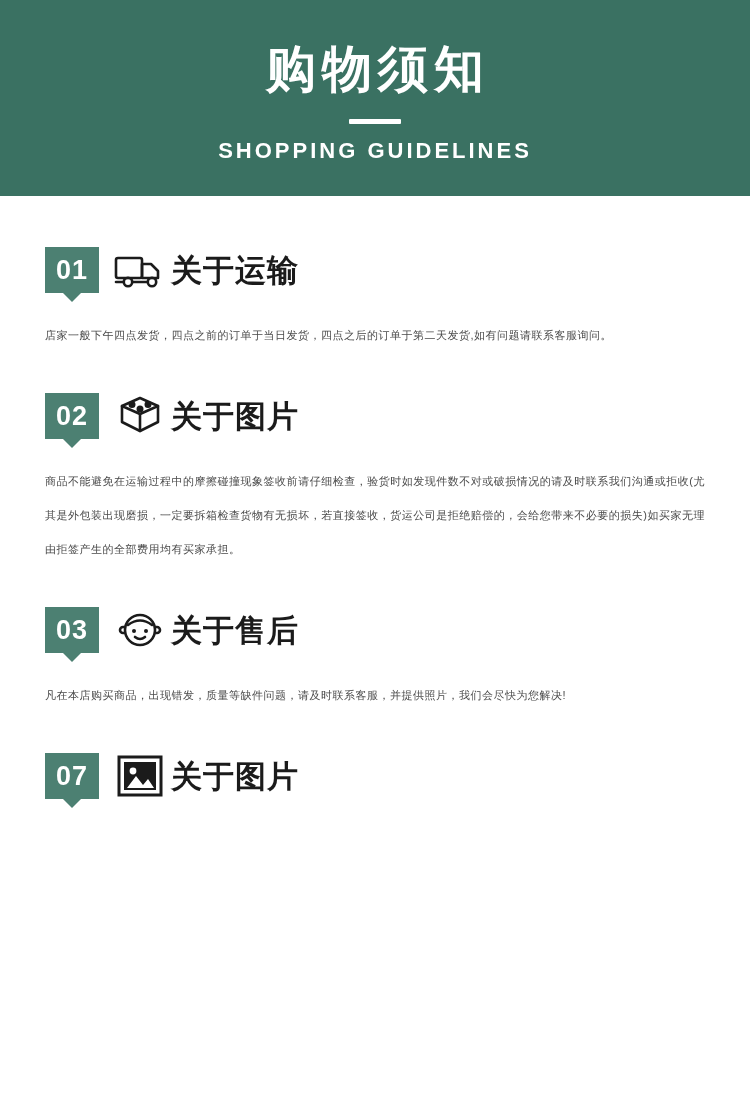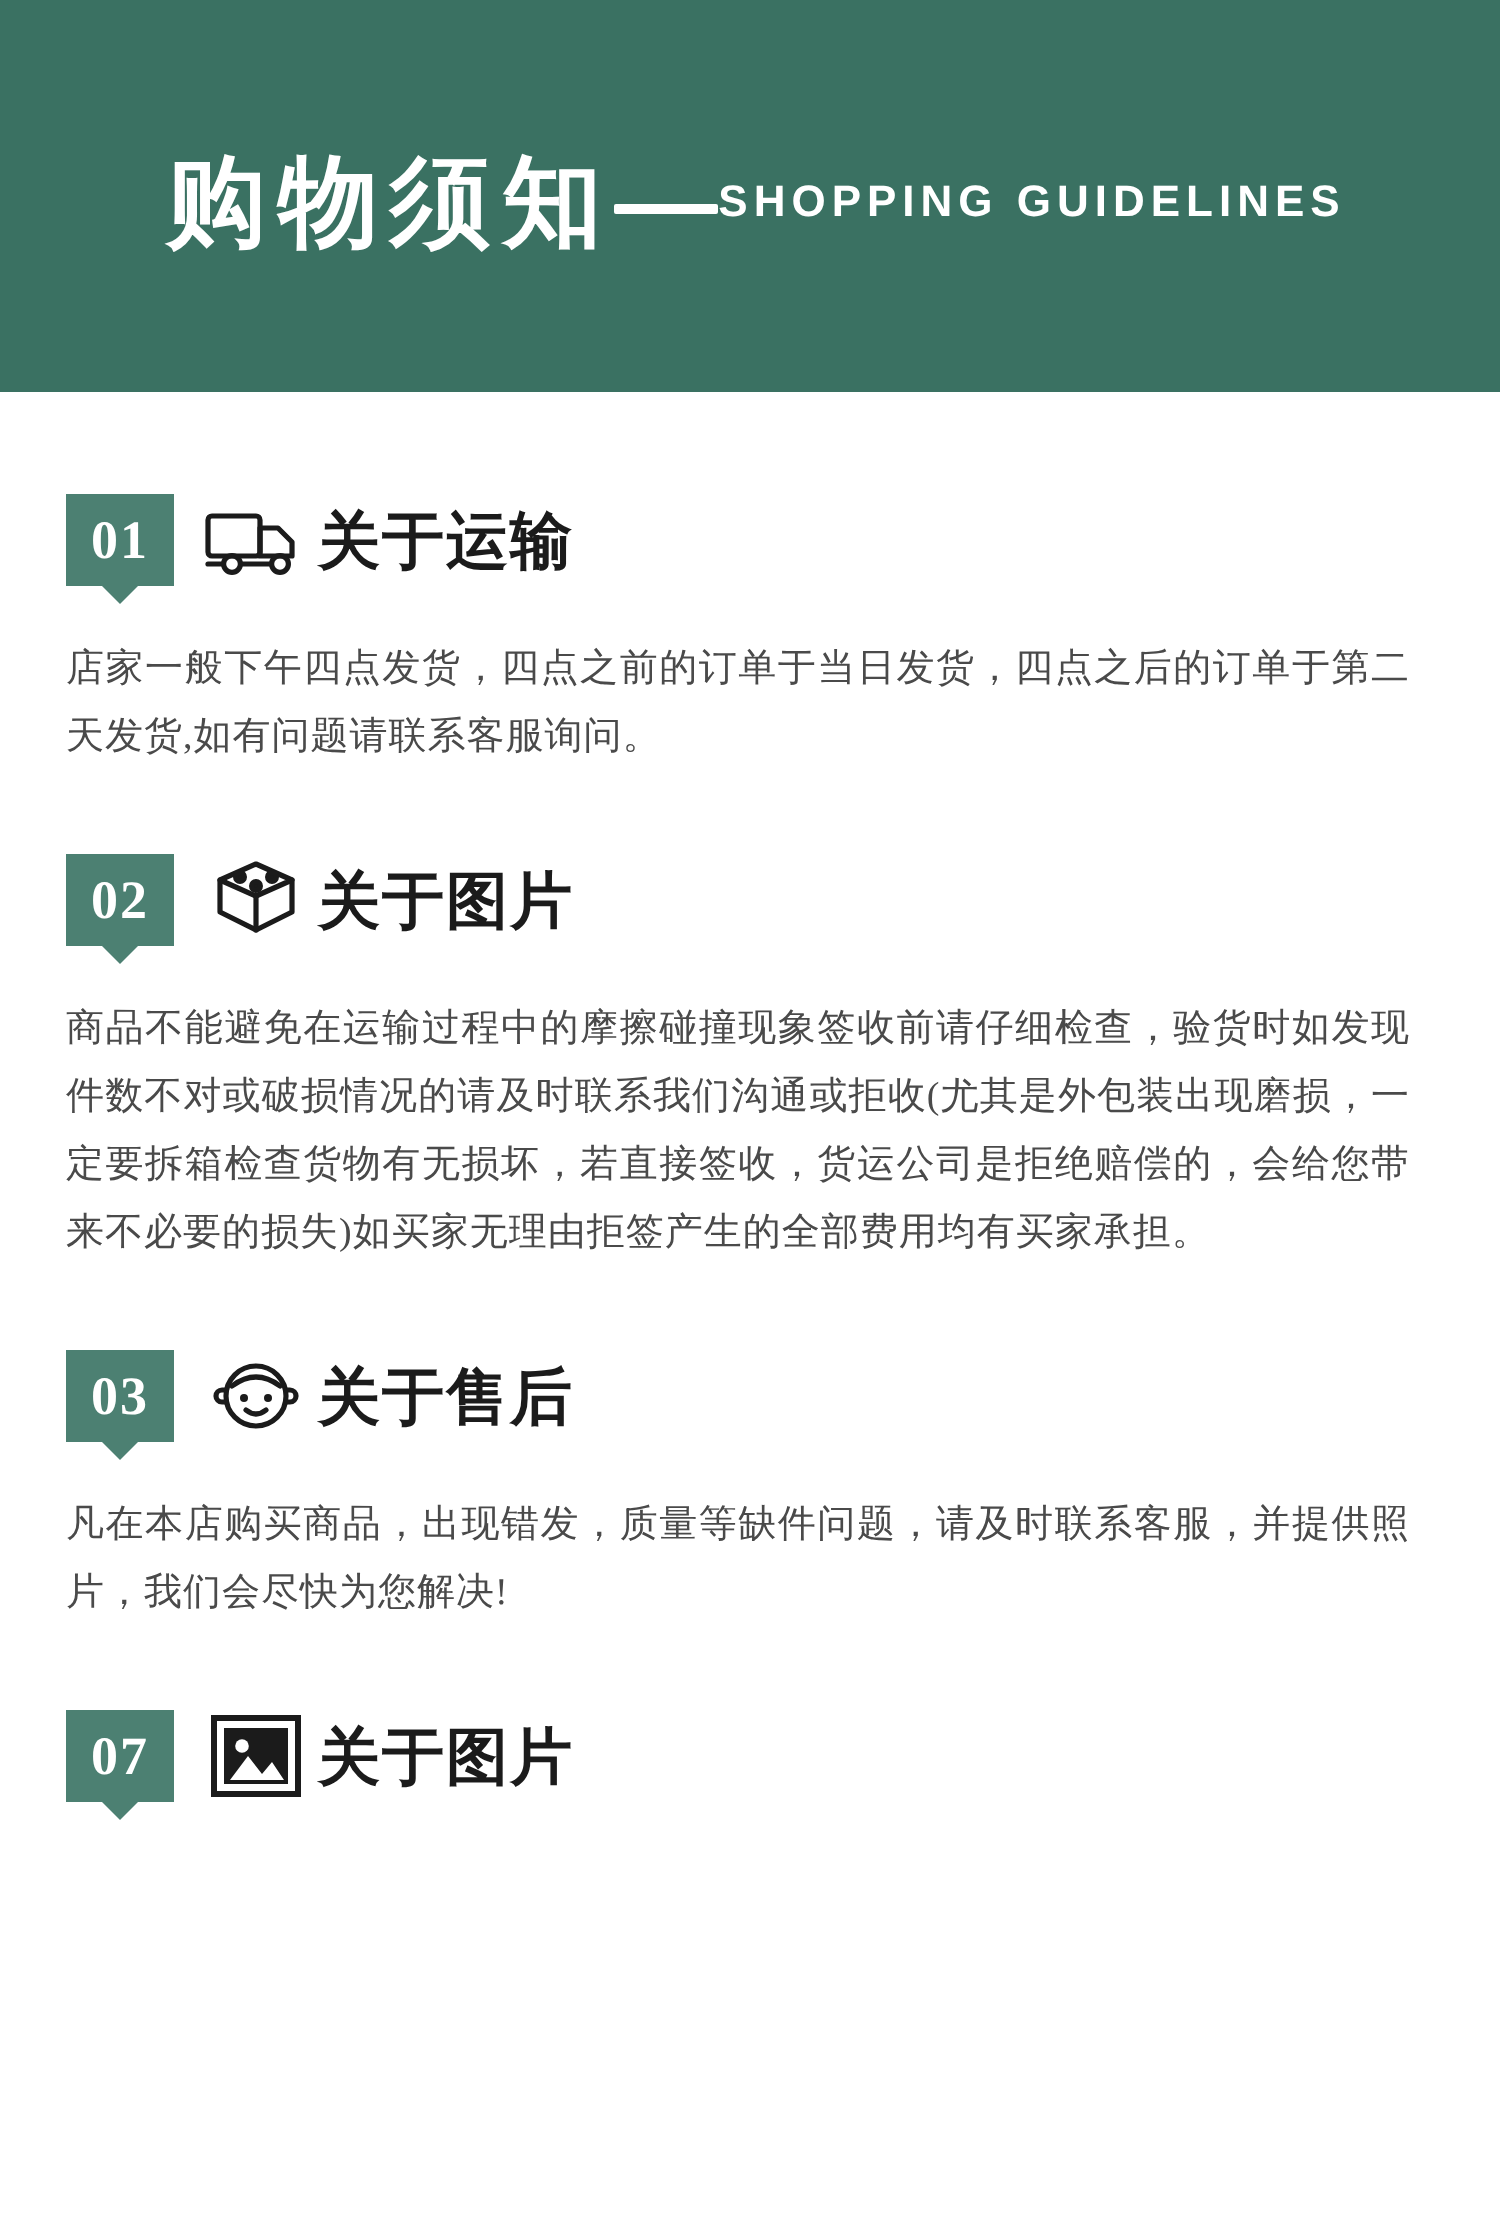--- a/index.html
+++ b/index.html
@@ -19,21 +19,21 @@
     position: relative;
     background: #ffffff;
   }
 
   
   .header {
     width: 750px;
     height: 196px;
     background: #3a7162;
     display: flex;
-    flex-direction: row;
+    flex-direction: column;
     align-items: center;
     justify-content: center;
     box-sizing: border-box;
     padding-top: 6px;
   }
   .header-title {
     color: #ffffff;
     font-size: 50px;
     font-weight: bold;
     letter-spacing: 6px;
@@ -50,23 +50,22 @@
   }
   .header-sub {
     color: #ffffff;
     font-size: 22px;
     letter-spacing: 3px;
     font-weight: bold;
   }
 
   
   .content {
-    padding: 46px 45px 0 33px;
+    padding: 46px 45px 0 45px;
     box-sizing: border-box;
-    font-family: Liberation Serif, serif;
   }
   .section {
     margin-bottom: 36px;
   }
   .section:last-child { margin-bottom: 0; }
 
   .sec-head {
     display: flex;
     align-items: center;
     height: 56px;
@@ -114,21 +113,21 @@
     margin-left: 4px;
     font-size: 31px;
     font-weight: bold;
     color: #1b1b1b;
     letter-spacing: 1px;
     line-height: 1;
   }
 
   .sec-body {
     margin-top: 20px;
-    font-size: 19px;
+    font-size: 11px;
     line-height: 34px;
     color: #4a4a4a;
     letter-spacing: 0.5px;
     text-align: justify;
   }
 </style>
 </head>
 <body>
 
 <div class="page">

